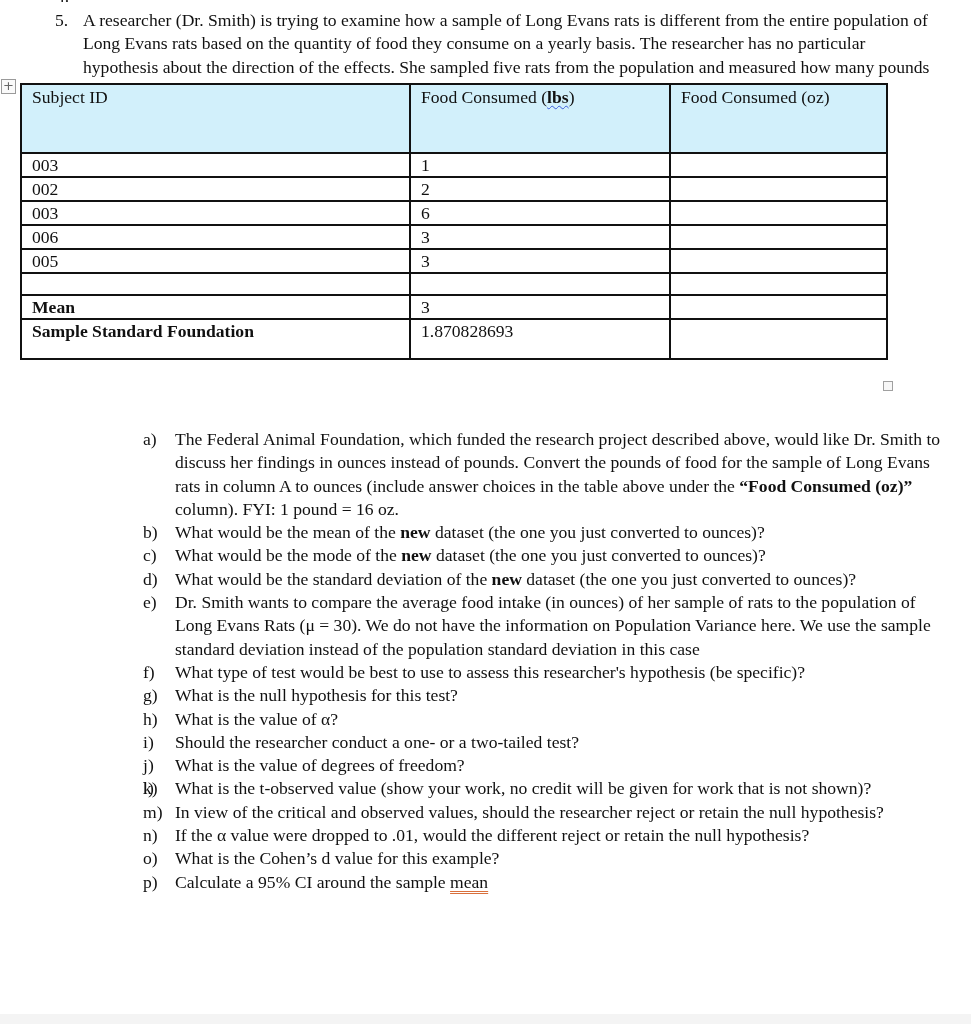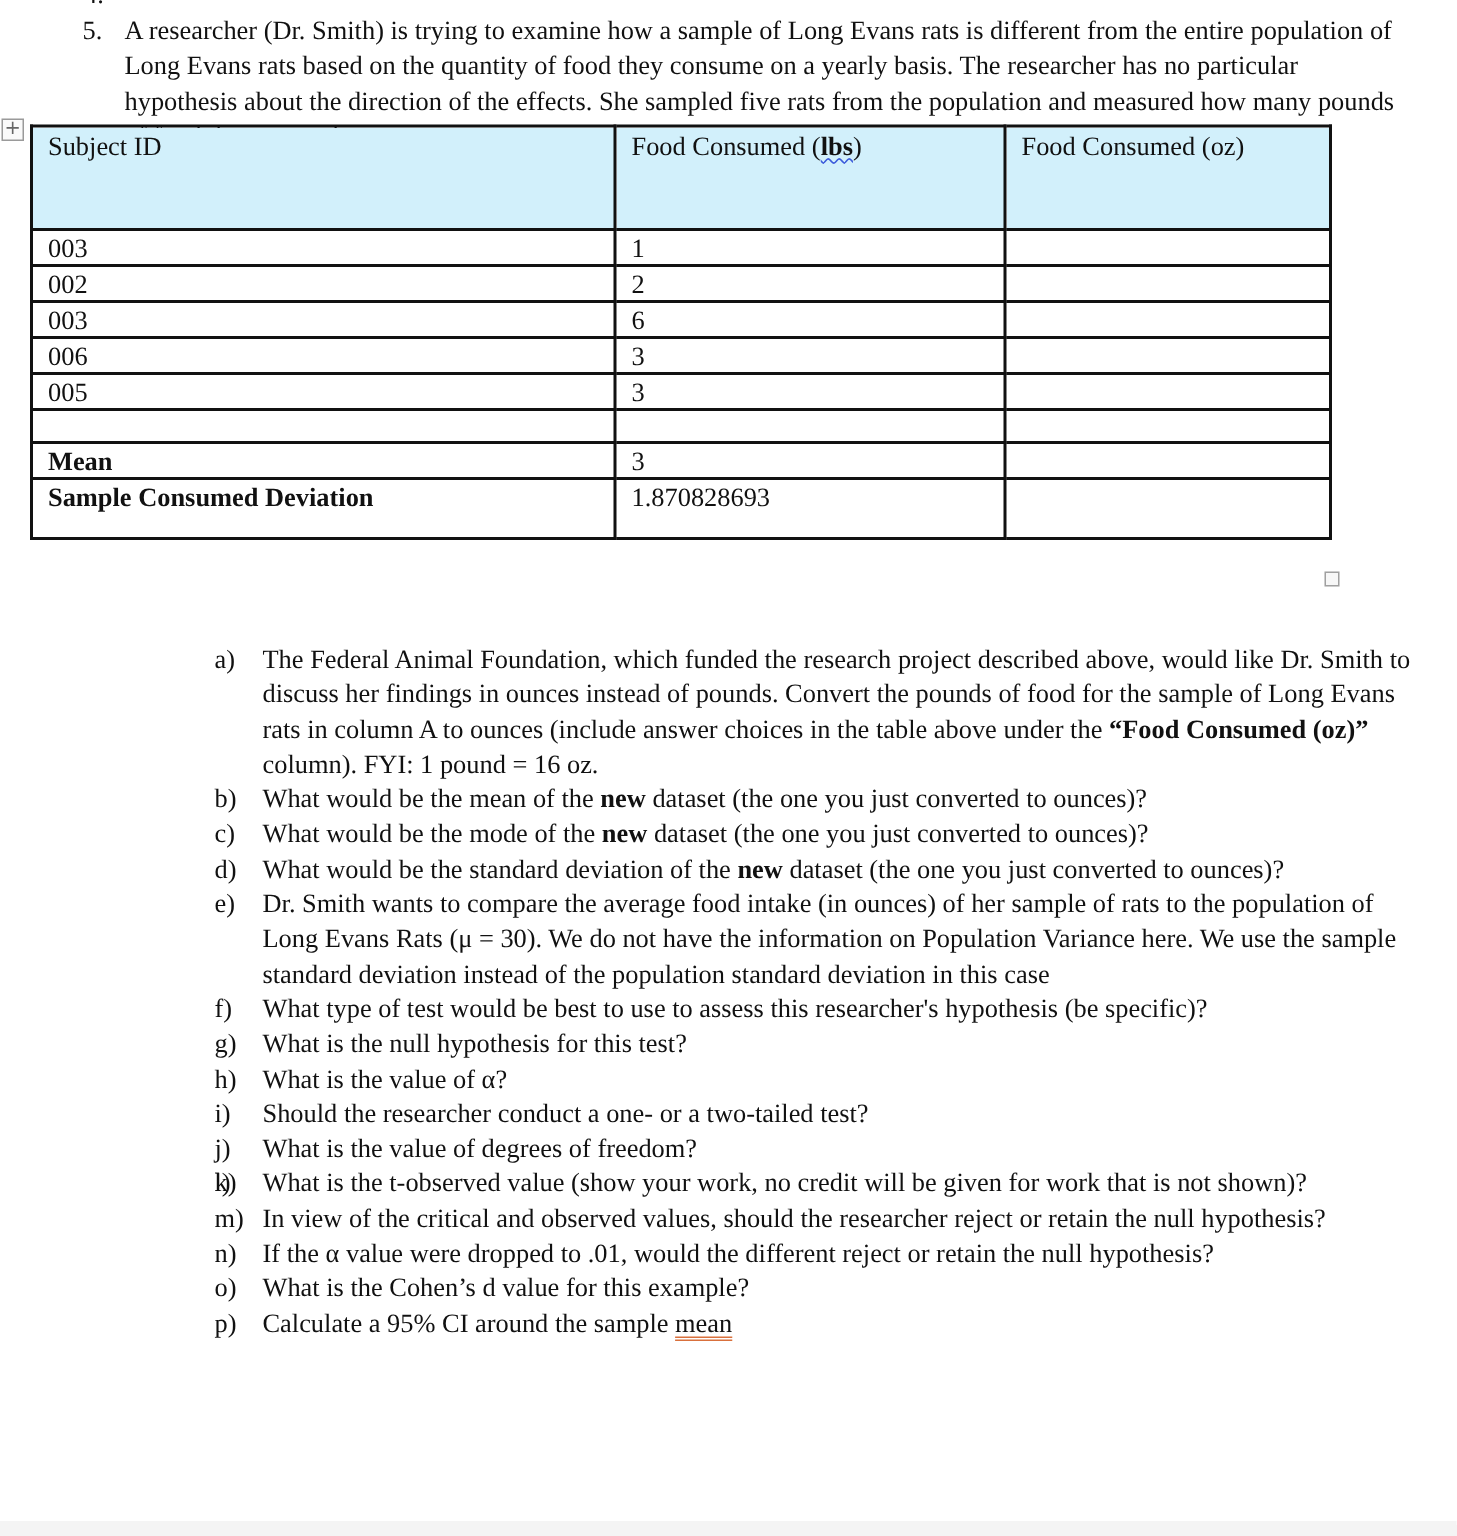--- a/index.html
+++ b/index.html
@@ -107,21 +107,21 @@
     <td></td>
     <td></td>
     <td></td>
   </tr>
   <tr>
     <td class="bold">Mean</td>
     <td>3</td>
     <td></td>
   </tr>
   <tr class="sd">
-    <td class="bold">Sample Consumed Deviation</td>
+    <td class="bold">Sample Standard Foundation</td>
     <td>1.870828693</td>
     <td></td>
   </tr>
 </tbody>
   </table>
 
 <div class="resize-handle"></div>
 
 <ol class="sub">
   <li>

